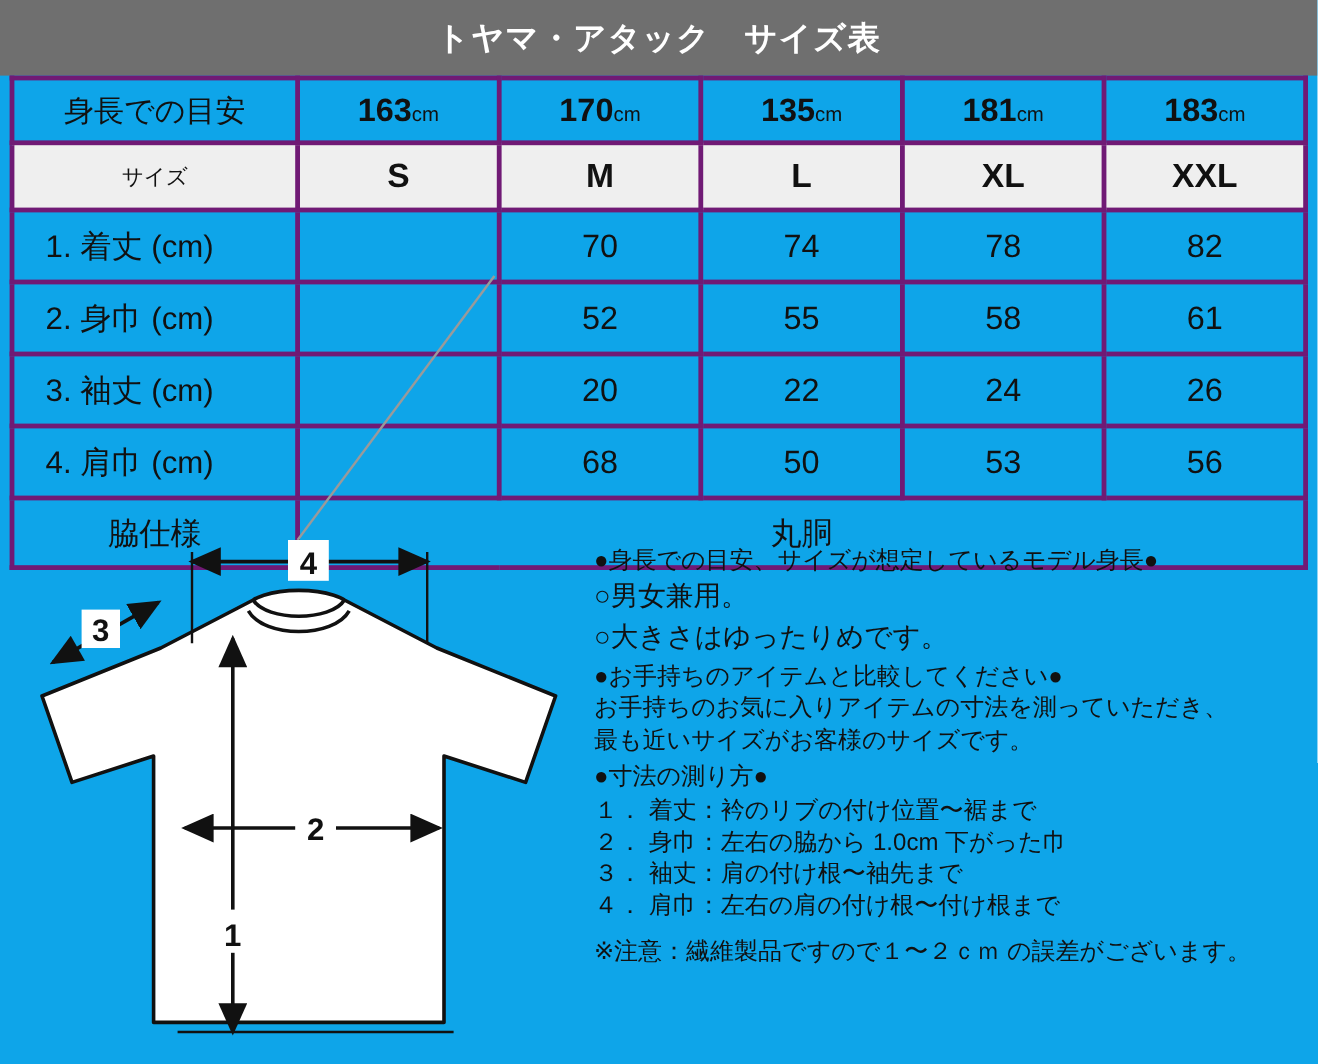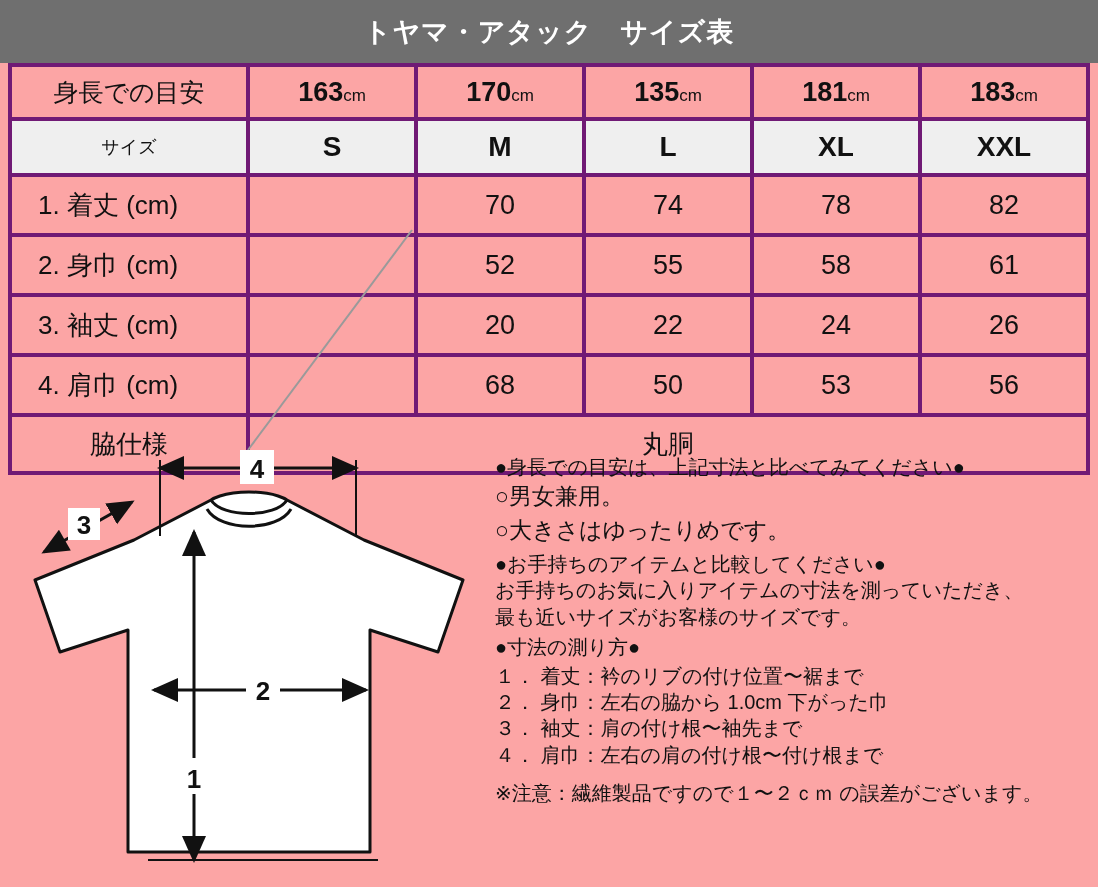--- a/index.html
+++ b/index.html
@@ -9,21 +9,21 @@
   }
   body {
     font-family: "Liberation Sans", "DejaVu Sans", sans-serif;
     color: #1a1a1a;
   }
   #page {
     position: relative;
     width: 1098px;
     height: 887px;
     overflow: hidden;
-    background: #fca5a5;
+    background: #0ea5e9;
     box-sizing: border-box;
   }
 
   
   .title-bar {
     position: absolute;
     left: 0; top: 0;
     width: 1098px;
     height: 63px;
     background: #6f6f6f;
@@ -262,21 +262,21 @@
     <rect x="238" y="232" width="34" height="34" fill="#ffffff"></rect>
     <text x="255" y="260" font-family="Liberation Sans, sans-serif" font-size="26" font-weight="bold" text-anchor="middle" fill="#111111">2</text>
 
     <line x1="186" y1="92" x2="186" y2="420" stroke="#111111" stroke-width="3" marker-start="url(#arrL)" marker-end="url(#arrR)"></line>
     <rect x="170" y="318" width="34" height="36" fill="#ffffff"></rect>
     <text x="186" y="348" font-family="Liberation Sans, sans-serif" font-size="26" font-weight="bold" text-anchor="middle" fill="#111111">1</text>
     <line x1="140" y1="420" x2="370" y2="420" stroke="#111111" stroke-width="2"></line>
   </svg>
 
   <div class="notes">
-    <div class="hdr">●身長での目安は、上記寸法と比べてみてください●</div>
+    <div class="hdr">●身長での目安、サイズが想定しているモデル身長●</div>
     <div class="big">○男女兼用。</div>
     <div class="big">○大きさはゆったりめです。</div>
 
     <div class="block">●お手持ちのアイテムと比較してください●</div>
     <div>お手持ちのお気に入りアイテムの寸法を測っていただき、</div>
     <div>最も近いサイズがお客様のサイズです。</div>
 
     <div class="block">●寸法の測り方●</div>
     <div class="list">
       <div>１． 着丈：衿のリブの付け位置〜裾まで</div>

